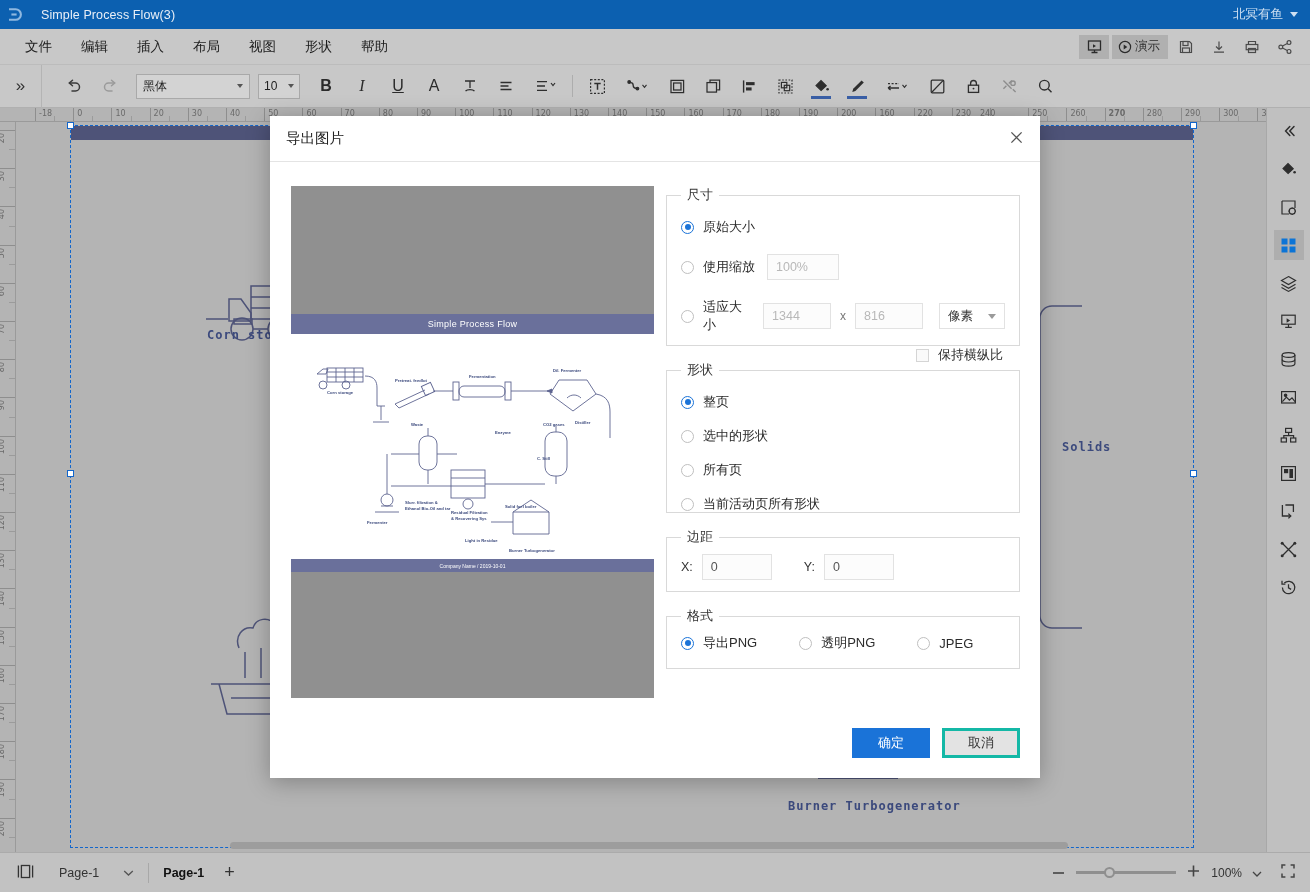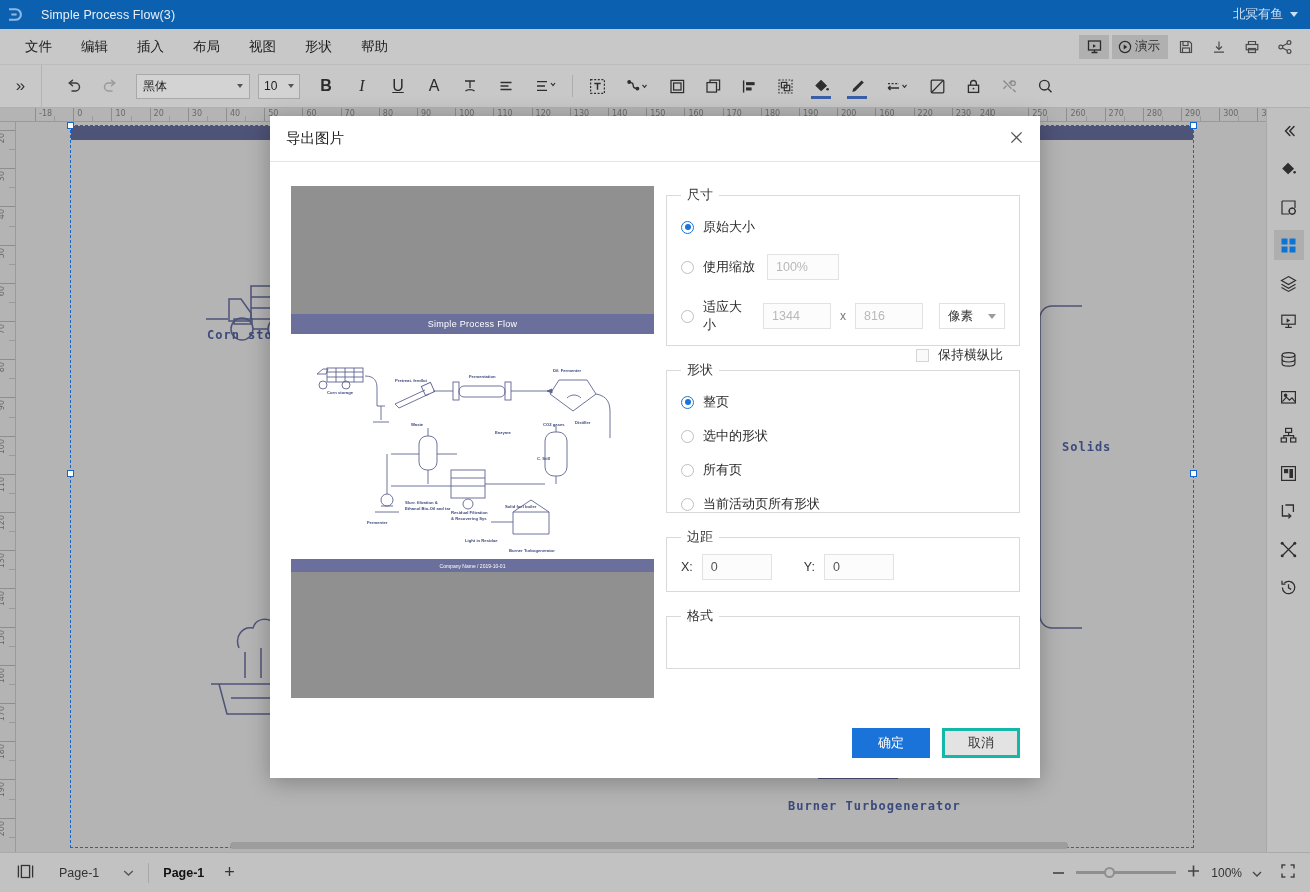--- a/index.html
+++ b/index.html
@@ -573,21 +573,21 @@
       <div class="rh-tick" style="left: 990px;"></div>
       <div class="rh-lab" style="left: 980px;">240</div>
       <div class="rh-tick minor" style="left: 1009.1px;"></div>
       <div class="rh-tick" style="left: 1028.2px;"></div>
       <div class="rh-lab" style="left: 1032.2px;">250</div>
       <div class="rh-tick minor" style="left: 1047.3px;"></div>
       <div class="rh-tick" style="left: 1066.4px;"></div>
       <div class="rh-lab" style="left: 1070.4px;">260</div>
       <div class="rh-tick minor" style="left: 1085.5px;"></div>
       <div class="rh-tick" style="left: 1104.6px;"></div>
-      <div class="rh-lab" style="left: 1108.6px;">270</div>
+      <div class="rh-lab" style="left: 1108.6px; font-weight: bold;">270</div>
       <div class="rh-tick minor" style="left: 1123.7px;"></div>
       <div class="rh-tick" style="left: 1142.8px;"></div>
       <div class="rh-lab" style="left: 1146.8px;">280</div>
       <div class="rh-tick minor" style="left: 1161.9px;"></div>
       <div class="rh-tick" style="left: 1181px;"></div>
       <div class="rh-lab" style="left: 1185px;">290</div>
       <div class="rh-tick minor" style="left: 1200.1px;"></div>
       <div class="rh-tick" style="left: 1219.2px;"></div>
       <div class="rh-lab" style="left: 1223.2px; text-align: center;">300</div>
       <div class="rh-tick minor" style="left: 1238.3px;"></div>
@@ -996,20 +996,28 @@
               </div>
               <span style="font-size:12.5px;color:#333;margin-left:32px">Y:</span>
               <div class="txtbox active" style="width:70px;margin-left:9px">
                 <span>0</span>
               </div>
             </div>
           </fieldset>
 
           <fieldset class="group" style="height:62px">
             <legend>格式</legend>
+            <div class="radio-row" style="margin-top:9px">
+              <span class="radio checked"></span>
+              <span class="radio-label">导出PNG</span>
+              <span class="radio" style="margin-left:42px"></span>
+              <span class="radio-label">透明PNG</span>
+              <span class="radio" style="margin-left:42px"></span>
+              <span class="radio-label">JPEG</span>
+            </div>
           </fieldset>
 
         </div>
       </div>
 
       <div class="dialog-foot">
         <button class="btn-primary">确定</button>
         <button class="btn-secondary">取消</button>
       </div>
 

